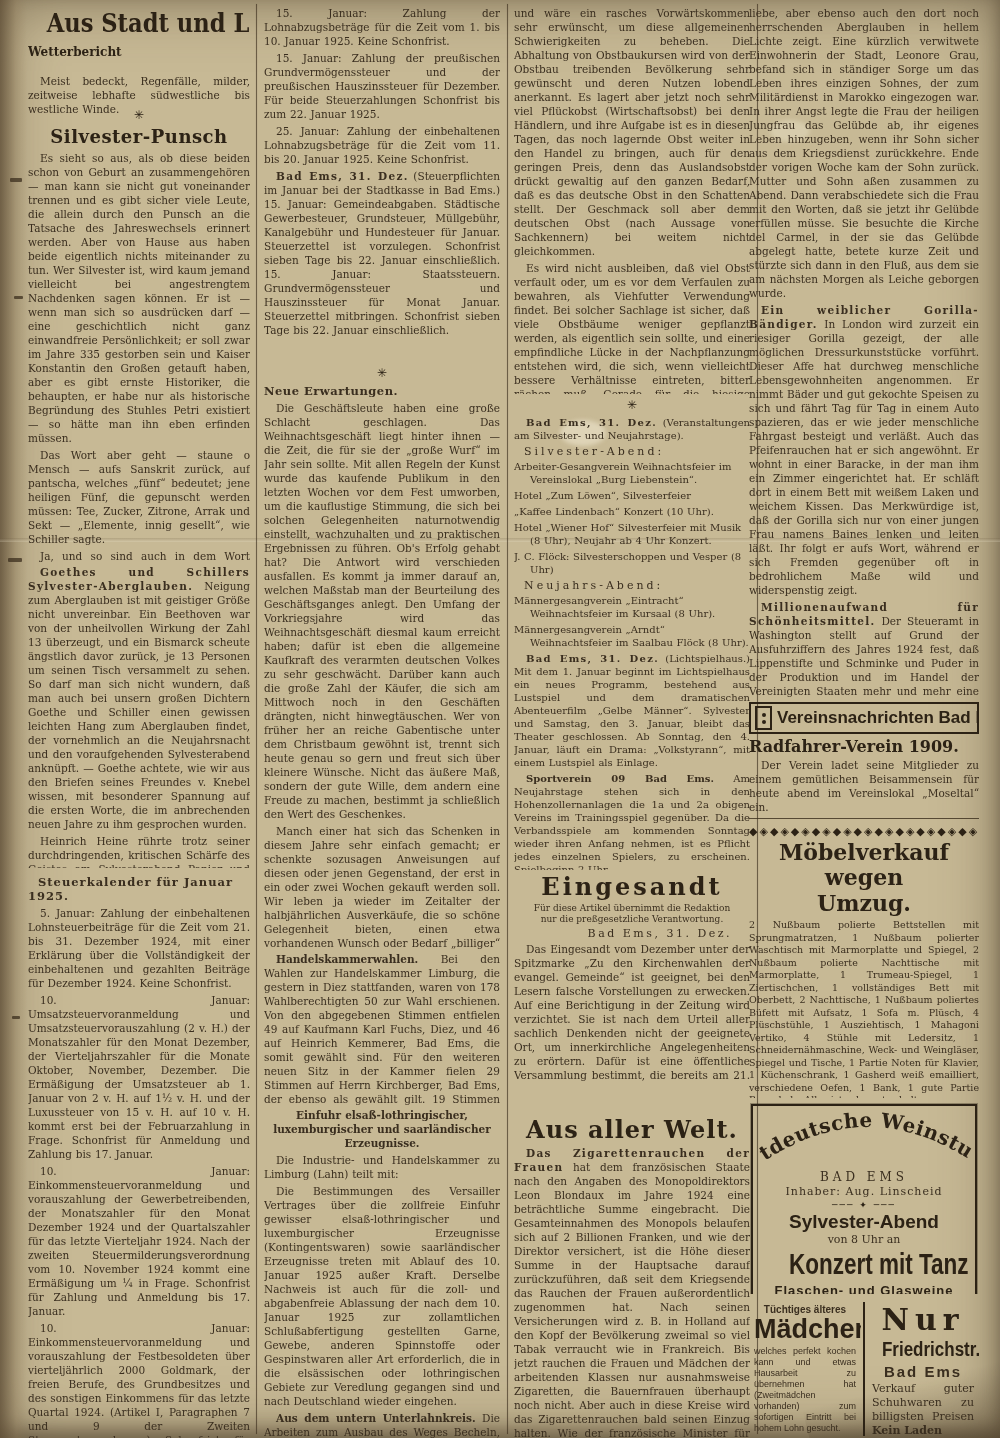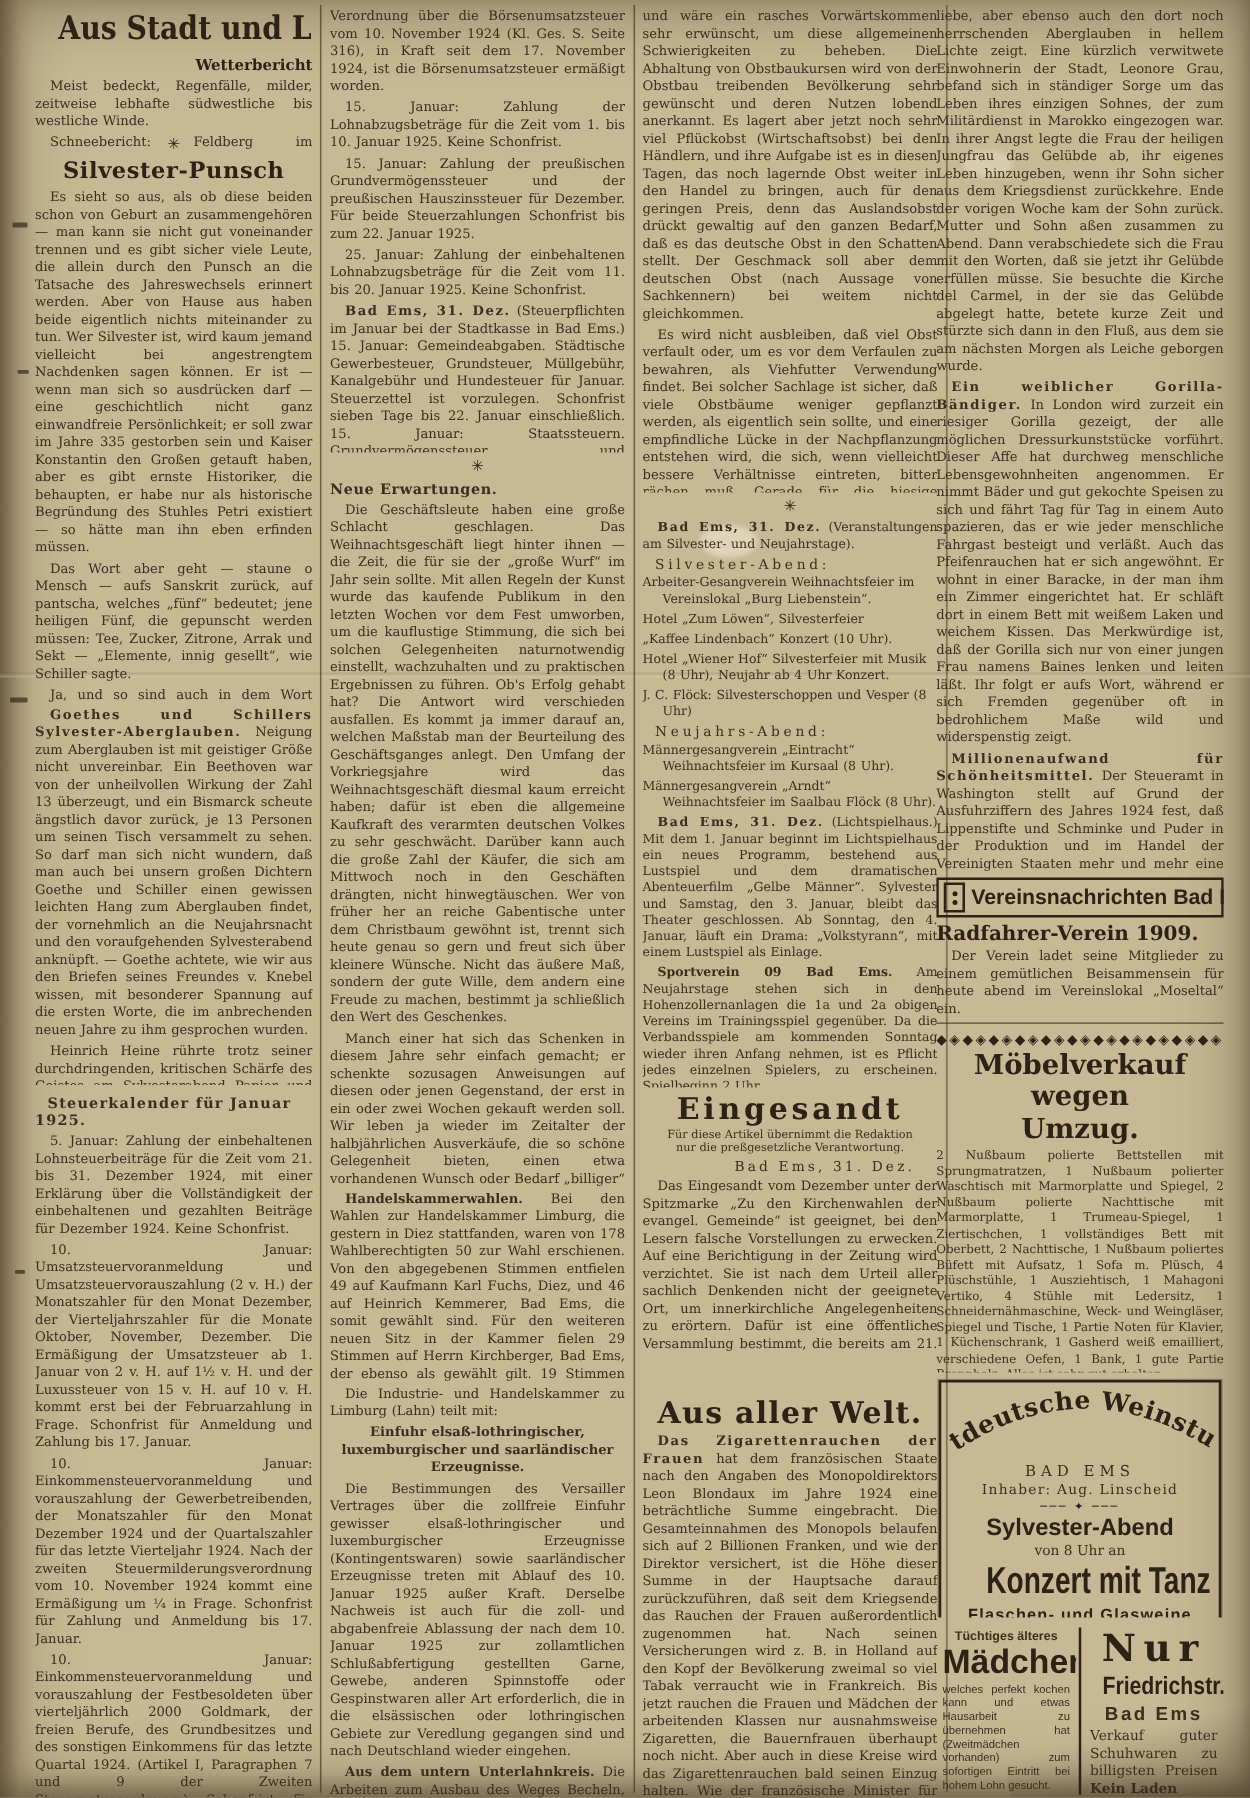--- a/index.html
+++ b/index.html
@@ -20,21 +20,21 @@
   .vrule{position:absolute;top:4px;bottom:4px;width:1px;background:rgba(58,45,28,.65);box-shadow:0 0 1px rgba(58,45,28,.4);}
   .hrule{height:1px;background:rgba(58,45,28,.8);margin:4px 0;border:0;}
   .para{font-size:10.5px;line-height:14px;text-align:justify;text-indent:12px;margin:0 0 3px 0;word-spacing:.5px;}
   .para.noind{text-indent:0;}
   .tight .para{font-size:10px;line-height:13px;}
   .hang{padding-left:16px;text-indent:-16px;text-align:left;}
   .lead{font-weight:bold;}
   .lead.sp1{letter-spacing:1.3px;}
   .masthead{font-weight:bold;font-size:26px;line-height:34px;text-align:center;margin:0;color:#2c2215;white-space:nowrap;}
   .squeeze{display:inline-block;transform:scaleX(.87);transform-origin:50% 50%;white-space:nowrap;}
-  .subhead{font-size:12px;font-weight:bold;text-align:right;margin:5px 0 3px;color:#2c2215;}
+  .subhead{font-size:12px;font-weight:bold;text-align:left;margin:5px 0 15px;color:#2c2215;}
   .headline{font-size:18px;font-weight:bold;text-align:center;margin:5px 0 4px;color:#2c2215;letter-spacing:.5px;}
   .lefthead{font-size:11.5px;font-weight:bold;letter-spacing:1px;margin:3px 0 3px;text-indent:10px;}
   .bighead{font-size:24px;font-weight:bold;text-align:center;letter-spacing:3px;margin:2px 0 2px;color:#2c2215;}
   .note{font-size:9px;line-height:11px;text-align:center;margin:0 16px 2px;}
   .dateline{font-size:11px;letter-spacing:2.5px;text-align:right;margin:2px 18px 2px 0;}
   .star{ text-align:center;font-size:12px;line-height:16px;margin:3px 0;color:#2c2215;}
   .star::before{content:"✳";}
   .spacedhead{font-size:11px;letter-spacing:3px;text-indent:10px;margin:2px 0;font-weight:normal;}
   .diamond{white-space:nowrap;overflow:hidden;text-align:center;font-size:11px;letter-spacing:2px;color:#2c2215;margin:2px 0;}
   .diamond::before{content:"◆◈◆◈◆◈◆◈◆◈◆◈◆◈◆◈◆◈◆◈◆◈◆";}
@@ -117,39 +117,38 @@
       <p class="para">5. Januar: Zahlung der einbehaltenen Lohnsteuerbeiträge für die Zeit vom 21. bis 31. Dezember 1924, mit einer Erklärung über die Vollständigkeit der einbehaltenen und gezahlten Beiträge für Dezember 1924. Keine Schonfrist.</p>
       <p class="para">10. Januar: Umsatzsteuervoranmeldung und Umsatzsteuervorauszahlung (2 v. H.) der Monatszahler für den Monat Dezember, der Vierteljahrszahler für die Monate Oktober, November, Dezember. Die Ermäßigung der Umsatzsteuer ab 1. Januar von 2 v. H. auf 1½ v. H. und der Luxussteuer von 15 v. H. auf 10 v. H. kommt erst bei der Februarzahlung in Frage. Schonfrist für Anmeldung und Zahlung bis 17. Januar.</p>
       <p class="para">10. Januar: Einkommensteuervoranmeldung und vorauszahlung der Gewerbetreibenden, der Monatszahler für den Monat Dezember 1924 und der Quartalszahler für das letzte Vierteljahr 1924. Nach der zweiten Steuermilderungsverordnung vom 10. November 1924 kommt eine Ermäßigung um ¼ in Frage. Schonfrist für Zahlung und Anmeldung bis 17. Januar.</p>
       <p class="para">10. Januar: Einkommensteuervoranmeldung und vorauszahlung der Festbesoldeten über vierteljährlich 2000 Goldmark, der freien Berufe, des Grundbesitzes und des sonstigen Einkommens für das letzte Quartal 1924. (Artikel I, Paragraphen 7 und 9 der Zweiten Steuernotverordnung.) Schonfrist für Zahlung und Anmeldung bis 17. Januar.</p>
 
     </div>
   </div>
 
   <div class="col" style="left:264px;width:236px;">
     <div class="blk" style="top:6px;height:356px;">
-      <p class="para noind">Verordnung über die Börsenumsatzsteuer vom 10. November 1924 (Kl. Ges. S. Seite 316), in Kraft seit dem 17. November 1924, ist die Börsenumsatzsteuer ermäßigt worden.</p>
       <p class="para">15. Januar: Zahlung der Lohnabzugsbeträge für die Zeit vom 1. bis 10. Januar 1925. Keine Schonfrist.</p>
       <p class="para">15. Januar: Zahlung der preußischen Grundvermögenssteuer und der preußischen Hauszinssteuer für Dezember. Für beide Steuerzahlungen Schonfrist bis zum 22. Januar 1925.</p>
       <p class="para">25. Januar: Zahlung der einbehaltenen Lohnabzugsbeträge für die Zeit vom 11. bis 20. Januar 1925. Keine Schonfrist.</p>
       <p class="para"><span class="lead sp1">Bad Ems, 31. Dez.</span> <span>(Steuerpflichten im Januar bei der Stadtkasse in Bad Ems.) 15. Januar: Gemeindeabgaben. Städtische Gewerbesteuer, Grundsteuer, Müllgebühr, Kanalgebühr und Hundesteuer für Januar. Steuerzettel ist vorzulegen. Schonfrist sieben Tage bis 22. Januar einschließlich. 15. Januar: Staatssteuern. Grundvermögenssteuer und Hauszinssteuer für Monat Januar. Steuerzettel mitbringen. Schonfrist sieben Tage bis 22. Januar einschließlich.</span></p>
     </div>
     <div class="blk" style="top:362px;height:590px;">
       <div class="star"></div>
       <p class="lefthead" style="letter-spacing:.5px;text-indent:0;">Neue Erwartungen.</p>
       <p class="para">Die Geschäftsleute haben eine große Schlacht geschlagen. Das Weihnachtsgeschäft liegt hinter ihnen — die Zeit, die für sie der „große Wurf“ im Jahr sein sollte. Mit allen Regeln der Kunst wurde das kaufende Publikum in den letzten Wochen vor dem Fest umworben, um die kauflustige Stimmung, die sich bei solchen Gelegenheiten naturnotwendig einstellt, wachzuhalten und zu praktischen Ergebnissen zu führen. Ob's Erfolg gehabt hat? Die Antwort wird verschieden ausfallen. Es kommt ja immer darauf an, welchen Maßstab man der Beurteilung des Geschäftsganges anlegt. Den Umfang der Vorkriegsjahre wird das Weihnachtsgeschäft diesmal kaum erreicht haben; dafür ist eben die allgemeine Kaufkraft des verarmten deutschen Volkes zu sehr geschwächt. Darüber kann auch die große Zahl der Käufer, die sich am Mittwoch noch in den Geschäften drängten, nicht hinwegtäuschen. Wer von früher her an reiche Gabentische unter dem Christbaum gewöhnt ist, trennt sich heute genau so gern und freut sich über kleinere Wünsche. Nicht das äußere Maß, sondern der gute Wille, dem andern eine Freude zu machen, bestimmt ja schließlich den Wert des Geschenkes.</p>
       <p class="para">Manch einer hat sich das Schenken in diesem Jahre sehr einfach gemacht; er schenkte sozusagen Anweisungen auf diesen oder jenen Gegenstand, der erst in ein oder zwei Wochen gekauft werden soll. Wir leben ja wieder im Zeitalter der halbjährlichen Ausverkäufe, die so schöne Gelegenheit bieten, einen etwa vorhandenen Wunsch oder Bedarf „billiger“ zu befriedigen als zu den „hohen“ Preisen vor dem Fest. Inventur-Ausverkauf! Wer erinnert sich noch der hochgespannten Erwartungen, ja, man möchte fast sagen, des wissenschaftlichen Interesses, womit man im Juli d. Js. dieser in der Wirtschaft der Inflationsjahre verloren gegangenen Erscheinung im kaufmännischen Leben entgegensah.</p>
 
     </div>
     <div class="blk" style="top:952px;height:154px;">
       <p class="para"><span class="lead">Handelskammerwahlen.</span> <span>Bei den Wahlen zur Handelskammer Limburg, die gestern in Diez stattfanden, waren von 178 Wahlberechtigten 50 zur Wahl erschienen. Von den abgegebenen Stimmen entfielen 49 auf Kaufmann Karl Fuchs, Diez, und 46 auf Heinrich Kemmerer, Bad Ems, die somit gewählt sind. Für den weiteren neuen Sitz in der Kammer fielen 29 Stimmen auf Herrn Kirchberger, Bad Ems, der ebenso als gewählt gilt. 19 Stimmen erhielt Herr Direktor Urner, Obernhof, die anderen Stimmen waren zersplittert.</span></p>
     </div>
     <div class="blk" style="top:1108px;height:330px;">
+      <p class="para noind" style="font-weight:bold;text-align:center;">Einfuhr elsaß-lothringischer, luxemburgischer und saarländischer Erzeugnisse.</p>
       <p class="para">Die Industrie- und Handelskammer zu Limburg (Lahn) teilt mit:</p>
-      <p class="para noind" style="font-weight:bold;text-align:center;">Einfuhr elsaß-lothringischer, luxemburgischer und saarländischer Erzeugnisse.</p>
       <p class="para">Die Bestimmungen des Versailler Vertrages über die zollfreie Einfuhr gewisser elsaß-lothringischer und luxemburgischer Erzeugnisse (Kontingentswaren) sowie saarländischer Erzeugnisse treten mit Ablauf des 10. Januar 1925 außer Kraft. Derselbe Nachweis ist auch für die zoll- und abgabenfreie Ablassung der nach dem 10. Januar 1925 zur zollamtlichen Schlußabfertigung gestellten Garne, Gewebe, anderen Spinnstoffe oder Gespinstwaren aller Art erforderlich, die in die elsässischen oder lothringischen Gebiete zur Veredlung gegangen sind und nach Deutschland wieder eingehen.</p>
       <p class="para"><span class="lead">Aus dem untern Unterlahnkreis.</span> <span>Die Arbeiten zum Ausbau des Weges Becheln, Schweighausen, Oberwies werden jetzt bald in Angriff genommen werden. Unternehmer sollen sich gefunden haben</span></p>
     </div>
   </div>
 
   <div class="col" style="left:514px;width:236px;">
     <div class="blk" style="top:6px;height:388px;">
       <p class="para noind">und wäre ein rasches Vorwärtskommen sehr erwünscht, um diese allgemeinen Schwierigkeiten zu beheben. Die Abhaltung von Obstbaukursen wird von der Obstbau treibenden Bevölkerung sehr gewünscht und deren Nutzen lobend anerkannt. Es lagert aber jetzt noch sehr viel Pflückobst (Wirtschaftsobst) bei den Händlern, und ihre Aufgabe ist es in diesen Tagen, das noch lagernde Obst weiter in den Handel zu bringen, auch für den geringen Preis, denn das Auslandsobst drückt gewaltig auf den ganzen Bedarf, daß es das deutsche Obst in den Schatten stellt. Der Geschmack soll aber dem deutschen Obst (nach Aussage von Sachkennern) bei weitem nicht gleichkommen.</p>
       <p class="para">Es wird nicht ausbleiben, daß viel Obst verfault oder, um es vor dem Verfaulen zu bewahren, als Viehfutter Verwendung findet. Bei solcher Sachlage ist sicher, daß viele Obstbäume weniger gepflanzt werden, als eigentlich sein sollte, und eine empfindliche Lücke in der Nachpflanzung entstehen wird, die sich, wenn vielleicht bessere Verhältnisse eintreten, bitter rächen muß. Gerade für die hiesige Gegend ist dies ein schwerer Schlag. Es wäre für Unternehmungslustige vielleicht recht lohnend, in hiesiger Obstgegend eine Obstverwertungsstelle zu schaffen, womöglich auf genossenschaftlicher Grundlage.</p>
     </div>

